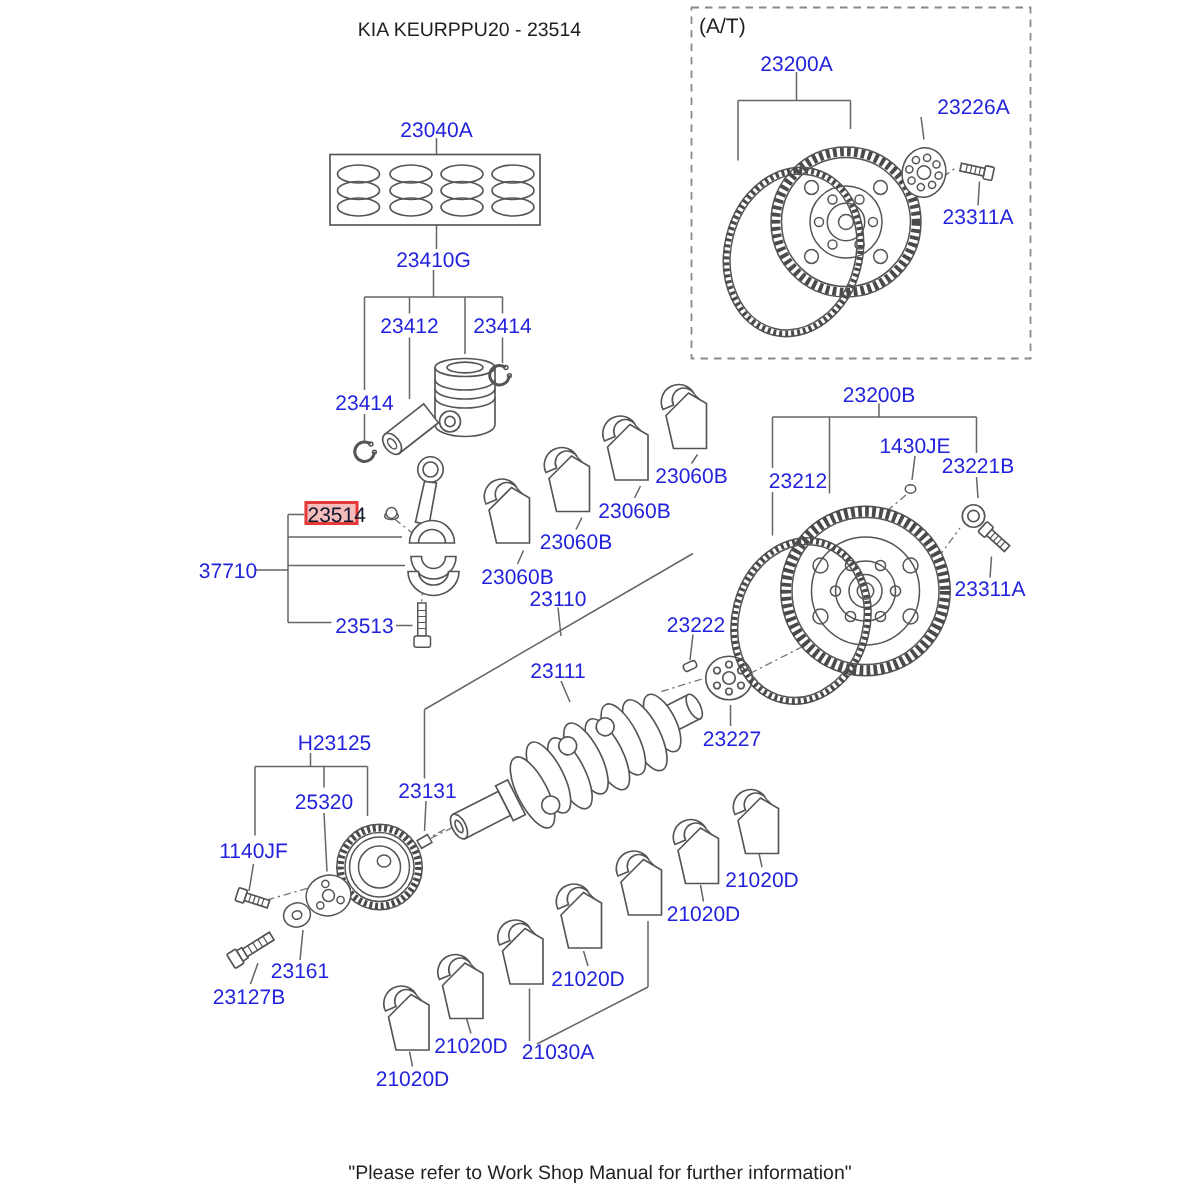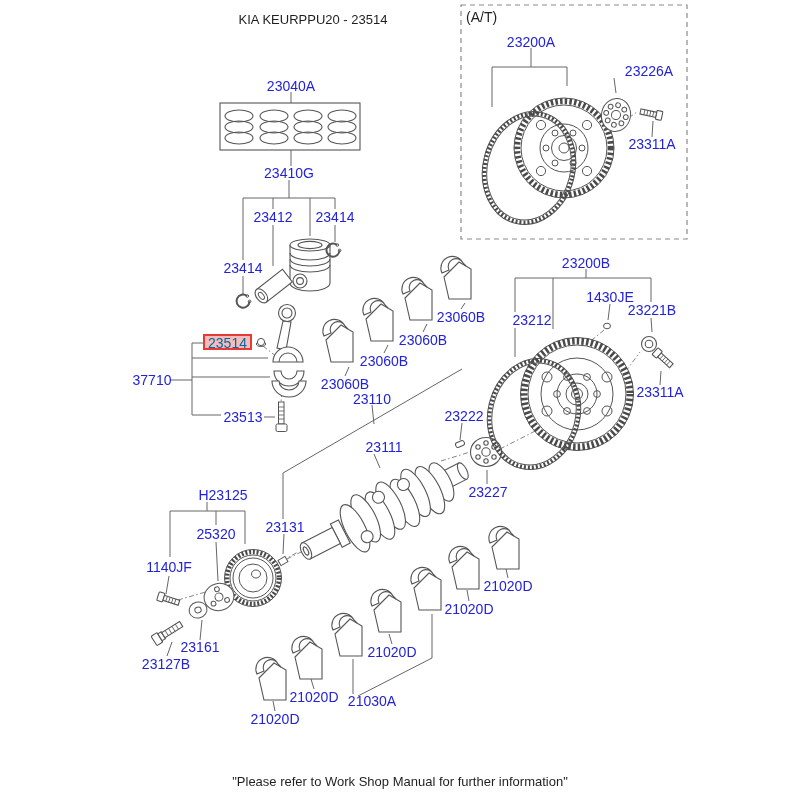--- a/index.html
+++ b/index.html
@@ -4,22 +4,22 @@
 <style>
   html,body{margin:0;padding:0;background:#ffffff;}
   #stage{position:relative;width:800px;height:800px;background:#ffffff;overflow:hidden;
          font-family:"Liberation Sans", sans-serif;}
   #art{position:absolute;left:0;top:0;}
   .lbl{position:absolute;transform:translate(-50%,0);font-size:14px;line-height:15px;
        color:#2222dd;white-space:nowrap;letter-spacing:0;}
   .lbl-left{transform:none;}
   .black{color:#1f1f1f;}
   .title{position:absolute;transform:translate(-50%,0);font-size:13px;color:#1f1f1f;white-space:nowrap;}
-  .hl{position:absolute;left:203px;top:334px;width:49px;height:16px;border:2px solid #e43a3a;
-      background:#f5bcbc;color:#0369a1;font-size:14px;line-height:15px;text-align:center;
+  .hl{position:absolute;left:203px;top:334px;width:36px;height:16px;border:2px solid #e43a3a;
+      background:#f5bcbc;color:#0f172a;font-size:14px;line-height:15px;text-align:center;
       white-space:nowrap;box-sizing:border-box;}
 </style>
 </head>
 <body>
 
 <div id="stage">
 
 <svg id="art" width="800" height="800" viewBox="0 0 800 800">
   <defs>
     <g id="brg">
@@ -292,21 +292,21 @@
 <div class="hl">23514</div>
 <div class="lbl" style="left:152px;top:373px;">37710</div>
 <div class="lbl" style="left:243px;top:410px;">23513</div>
 
 <div class="lbl" style="left:345px;top:377px;">23060B</div>
 <div class="lbl" style="left:384px;top:354px;">23060B</div>
 <div class="lbl" style="left:423px;top:333px;">23060B</div>
 <div class="lbl" style="left:461px;top:310px;">23060B</div>
 
 <div class="lbl" style="left:372px;top:392px;">23110</div>
-<div class="lbl" style="left:384px;top:440px;">23111</div>
+<div class="lbl" style="left:372px;top:440px;">23111</div>
 <div class="lbl" style="left:464px;top:409px;">23222</div>
 <div class="lbl" style="left:488px;top:485px;">23227</div>
 
 <div class="lbl" style="left:586px;top:256px;">23200B</div>
 <div class="lbl" style="left:610px;top:290px;">1430JE</div>
 <div class="lbl" style="left:652px;top:303px;">23221B</div>
 <div class="lbl" style="left:516px;top:313px;margin-left:16px;">23212</div>
 <div class="lbl" style="left:660px;top:385px;">23311A</div>
 
 <div class="lbl" style="left:285px;top:520px;">23131</div>

